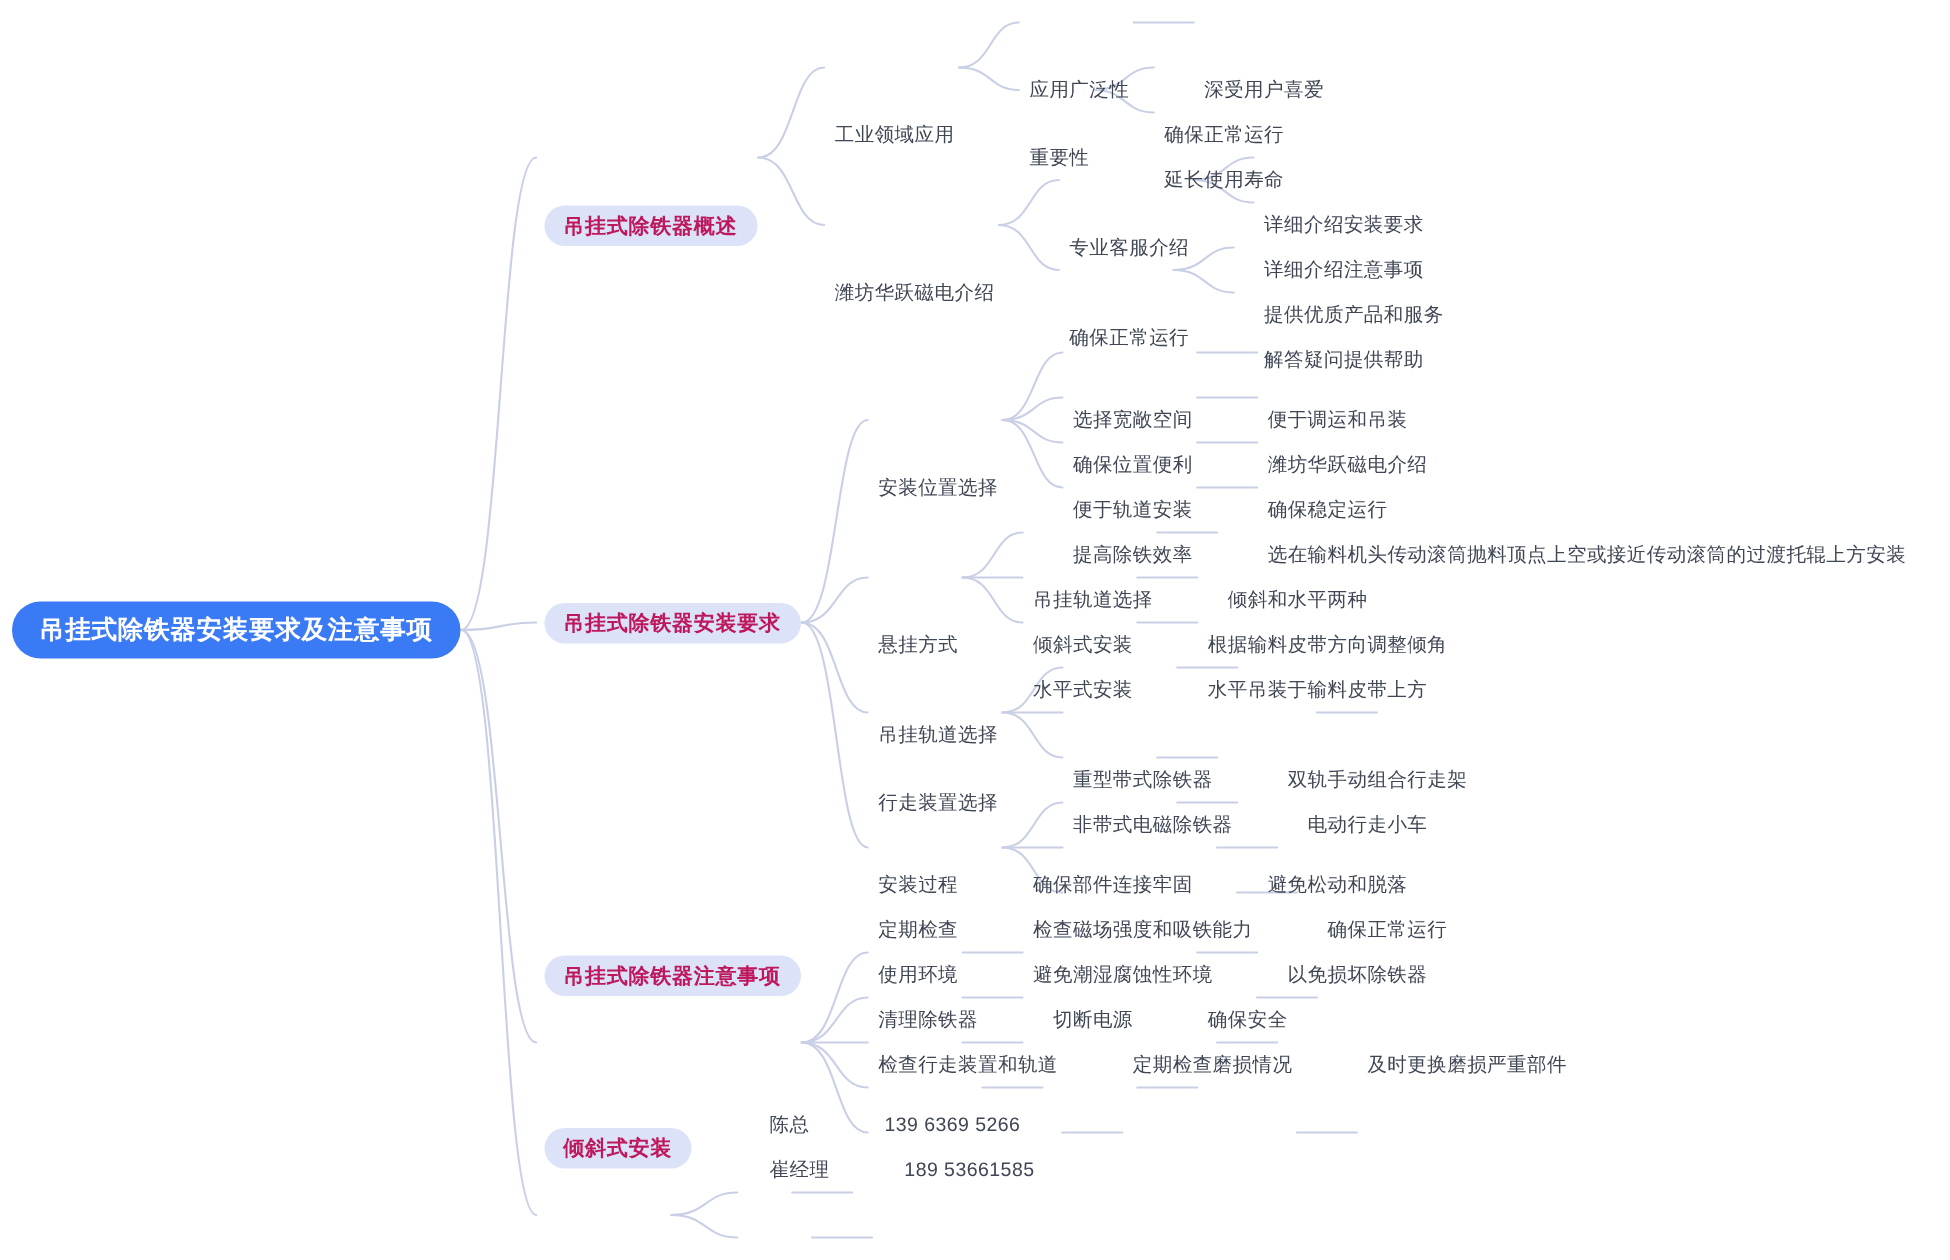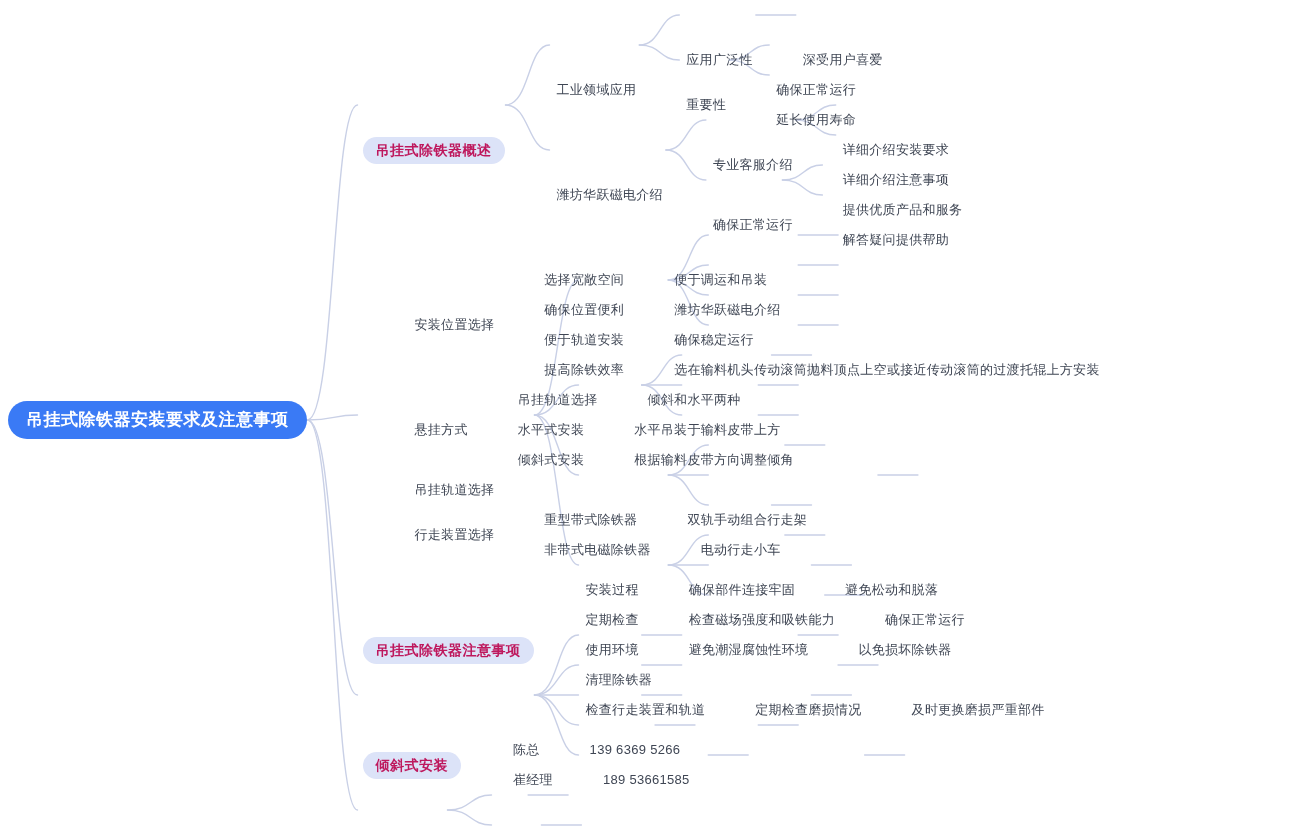--- a/index.html
+++ b/index.html
@@ -159,20 +159,21 @@
                       <div class="node">
                         <div class="label L2">解答疑问提供帮助</div>
                       </div>
                     </div>
                   </div>
                 </div>
               </div>
             </div>
           </div>
           <div class="node">
+            <div class="label L1">吊挂式除铁器安装要求</div>
             <div class="children ch1">
               <div class="node">
                 <div class="label L2">安装位置选择</div>
                 <div class="children ch2">
                   <div class="node">
                     <div class="label L2">选择宽敞空间</div>
                     <div class="children ch2">
                       <div class="node">
                         <div class="label L2">便于调运和吊装</div>
                       </div>
@@ -209,32 +210,32 @@
                 <div class="children ch2">
                   <div class="node">
                     <div class="label L2">吊挂轨道选择</div>
                     <div class="children ch2">
                       <div class="node">
                         <div class="label L2">倾斜和水平两种</div>
                       </div>
                     </div>
                   </div>
                   <div class="node">
+                    <div class="label L2">倾斜式安装</div>
+                    <div class="children ch2">
+                      <div class="node">
+                        <div class="label L2">根据输料皮带方向调整倾角</div>
+                      </div>
+                    </div>
+                  </div>
+                  <div class="node">
                     <div class="label L2">水平式安装</div>
                     <div class="children ch2">
                       <div class="node">
                         <div class="label L2">水平吊装于输料皮带上方</div>
-                      </div>
-                    </div>
-                  </div>
-                  <div class="node">
-                    <div class="label L2">倾斜式安装</div>
-                    <div class="children ch2">
-                      <div class="node">
-                        <div class="label L2">根据输料皮带方向调整倾角</div>
                       </div>
                     </div>
                   </div>
                 </div>
               </div>
               <div class="node">
                 <div class="label L2">吊挂轨道选择</div>
               </div>
               <div class="node">
                 <div class="label L2">行走装置选择</div>
@@ -296,20 +297,30 @@
                     <div class="children ch2">
                       <div class="node">
                         <div class="label L2">以免损坏除铁器</div>
                       </div>
                     </div>
                   </div>
                 </div>
               </div>
               <div class="node">
                 <div class="label L2">清理除铁器</div>
+                <div class="children ch2">
+                  <div class="node">
+                    <div class="label L2">切断电源</div>
+                    <div class="children ch2">
+                      <div class="node">
+                        <div class="label L2">确保安全</div>
+                      </div>
+                    </div>
+                  </div>
+                </div>
               </div>
               <div class="node">
                 <div class="label L2">检查行走装置和轨道</div>
                 <div class="children ch2">
                   <div class="node">
                     <div class="label L2">定期检查磨损情况</div>
                     <div class="children ch2">
                       <div class="node">
                         <div class="label L2">及时更换磨损严重部件</div>
                       </div>

